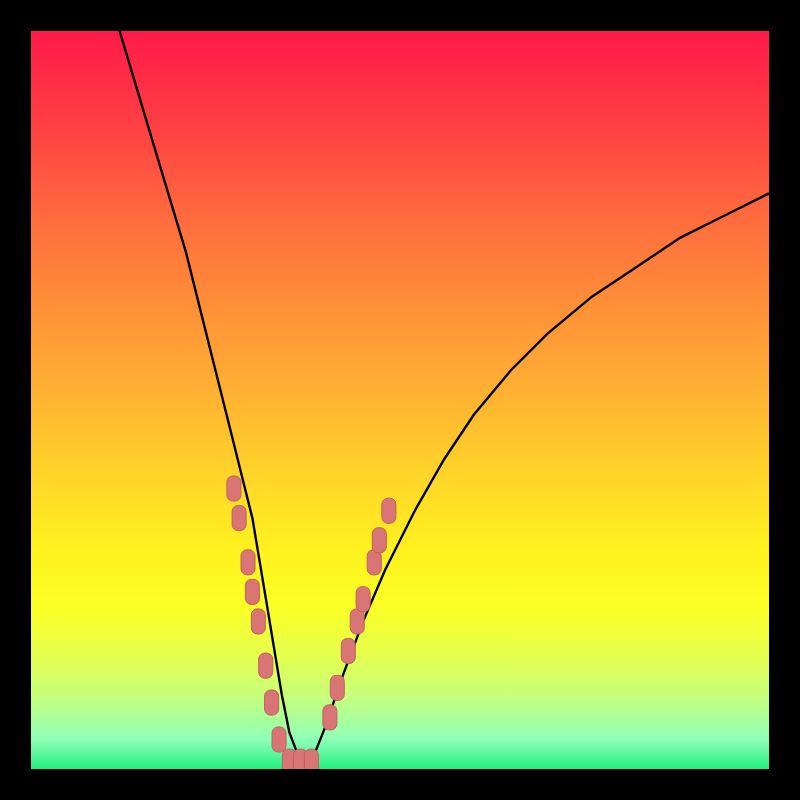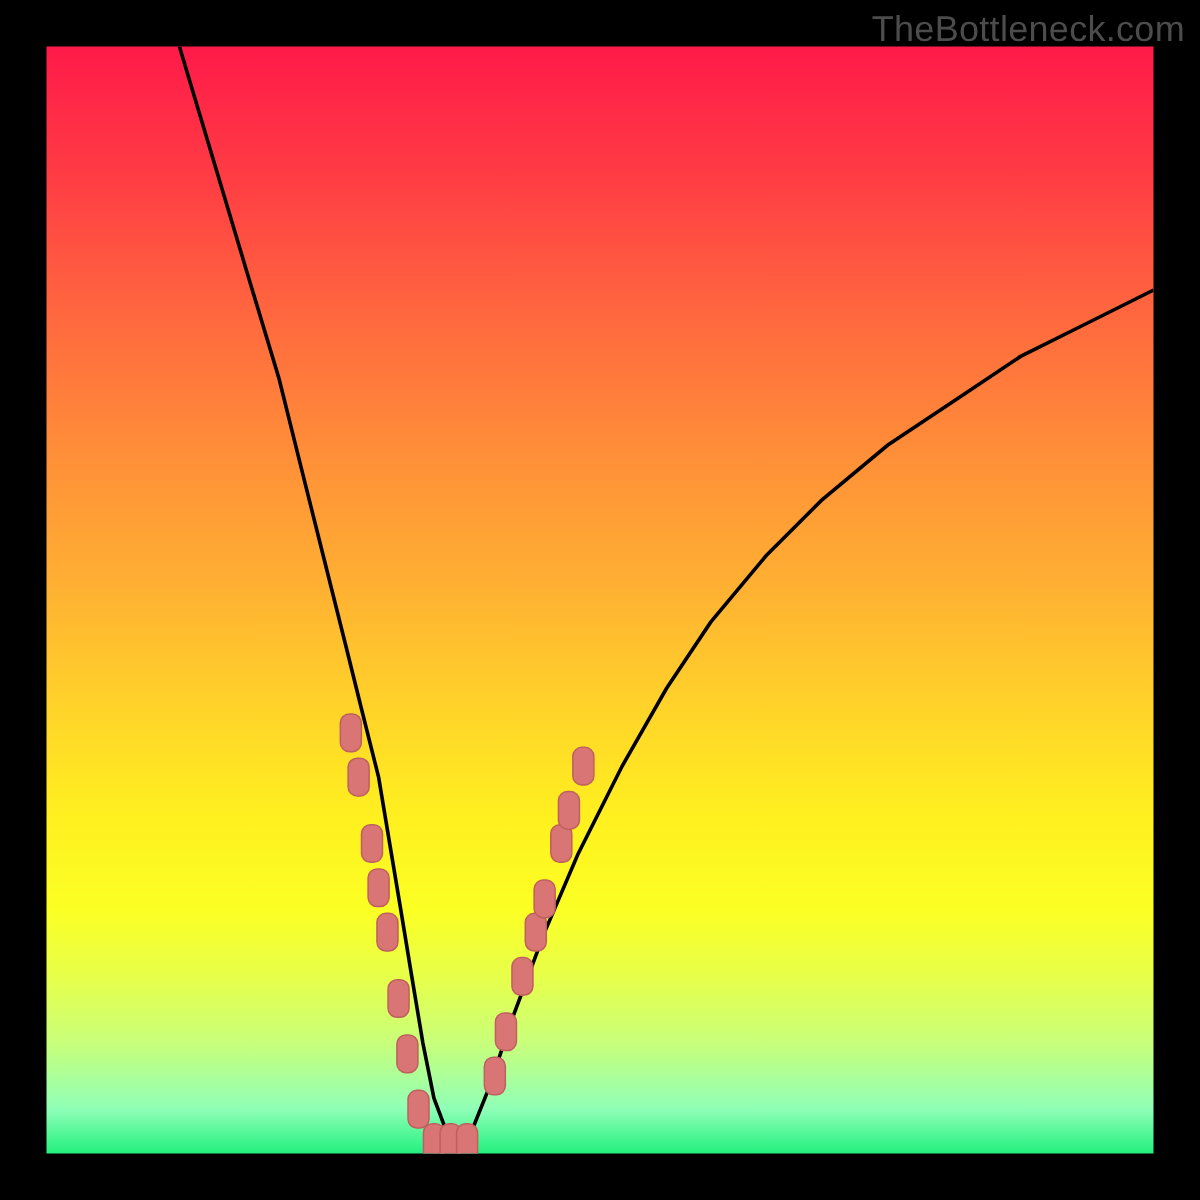--- a/index.html
+++ b/index.html
@@ -82,14 +82,13 @@
           <rect x="299.3" y="644.3" width="14.0" height="25.1" rx="6" fill="#d97575" stroke="#bf5f5f" stroke-width="1"></rect>
           <rect x="310.3" y="607.4" width="14.0" height="25.1" rx="6" fill="#d97575" stroke="#bf5f5f" stroke-width="1"></rect>
           <rect x="319.2" y="577.9" width="14.0" height="25.1" rx="6" fill="#d97575" stroke="#bf5f5f" stroke-width="1"></rect>
           <rect x="325.1" y="555.7" width="14.0" height="25.1" rx="6" fill="#d97575" stroke="#bf5f5f" stroke-width="1"></rect>
           <rect x="336.2" y="518.8" width="14.0" height="25.1" rx="6" fill="#d97575" stroke="#bf5f5f" stroke-width="1"></rect>
           <rect x="341.3" y="496.7" width="14.0" height="25.1" rx="6" fill="#d97575" stroke="#bf5f5f" stroke-width="1"></rect>
           <rect x="350.9" y="467.2" width="14.0" height="25.1" rx="6" fill="#d97575" stroke="#bf5f5f" stroke-width="1"></rect>
         </g>
     </svg>
   </div>
-  <div class="watermark">TheBottleneck.com</div>
 </div>
 
 </body></html>

